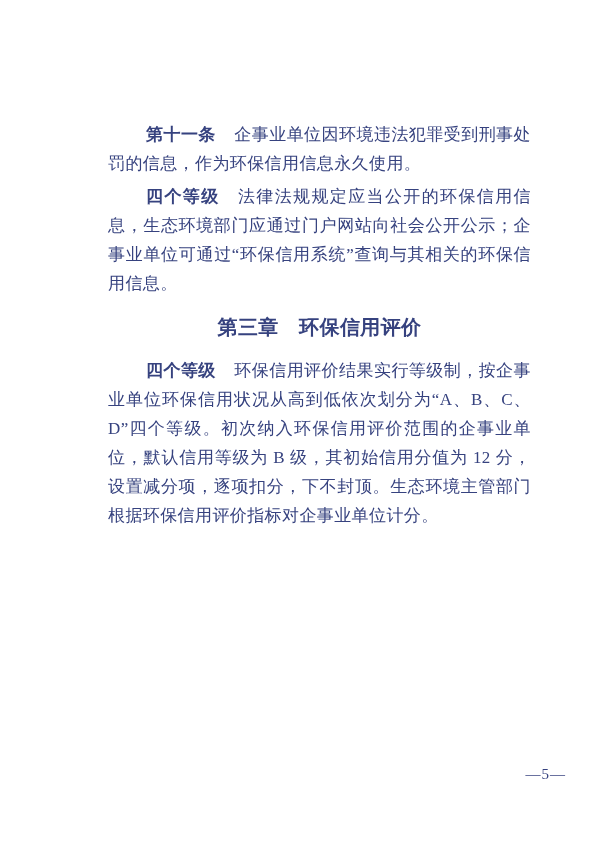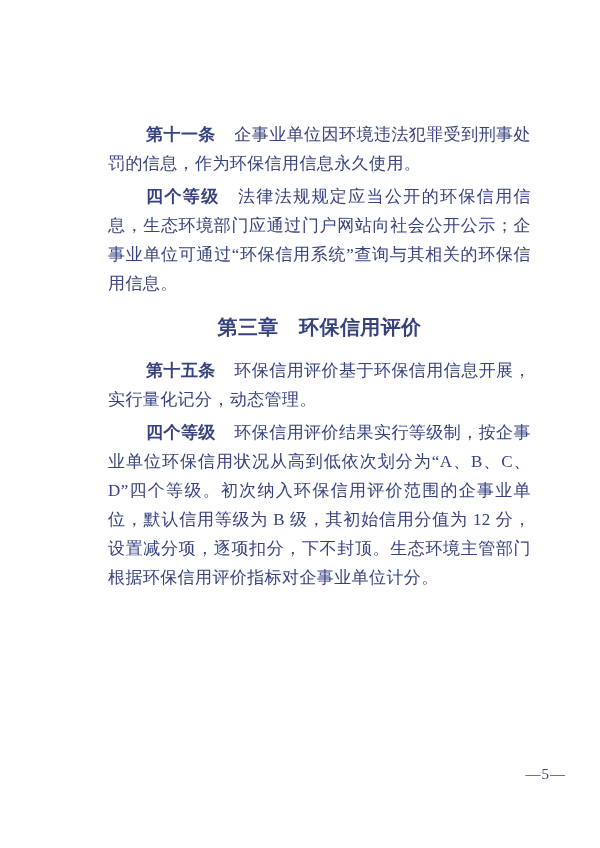--- a/index.html
+++ b/index.html
@@ -56,20 +56,19 @@
   <div class="content">
 
     <p class="para"><strong class="term">第十一条</strong><span>企事业单位因环境违法犯罪受到刑事处罚的信息，作为环保信用信息永久使用。</span></p>
 
 
 
     <p class="para"><strong class="term">四个等级</strong><span>法律法规规定应当公开的环保信用信息，生态环境部门应通过门户网站向社会公开公示；企事业单位可通过“环保信用系统”查询与其相关的环保信用信息。</span></p>
 
     <h2 class="chapter">第三章　环保信用评价</h2>
 
-    <p class="para"><strong class="term">第十五条</strong><span>环保信用评价基于环保信用信息开展，实行量化记分，动态管理。</span></p>
 
     <p class="para"><strong class="term">四个等级</strong><span>环保信用评价结果实行等级制，按企事业单位环保信用状况从高到低依次划分为“A、B、C、D”四个等级。初次纳入环保信用评价范围的企事业单位，默认信用等级为 B 级，其初始信用分值为 12 分，设置减分项，逐项扣分，下不封顶。生态环境主管部门根据环保信用评价指标对企事业单位计分。</span></p>
 
   </div>
 
   <div class="page-number">—5—</div>
 </div>
 
 </body></html>

